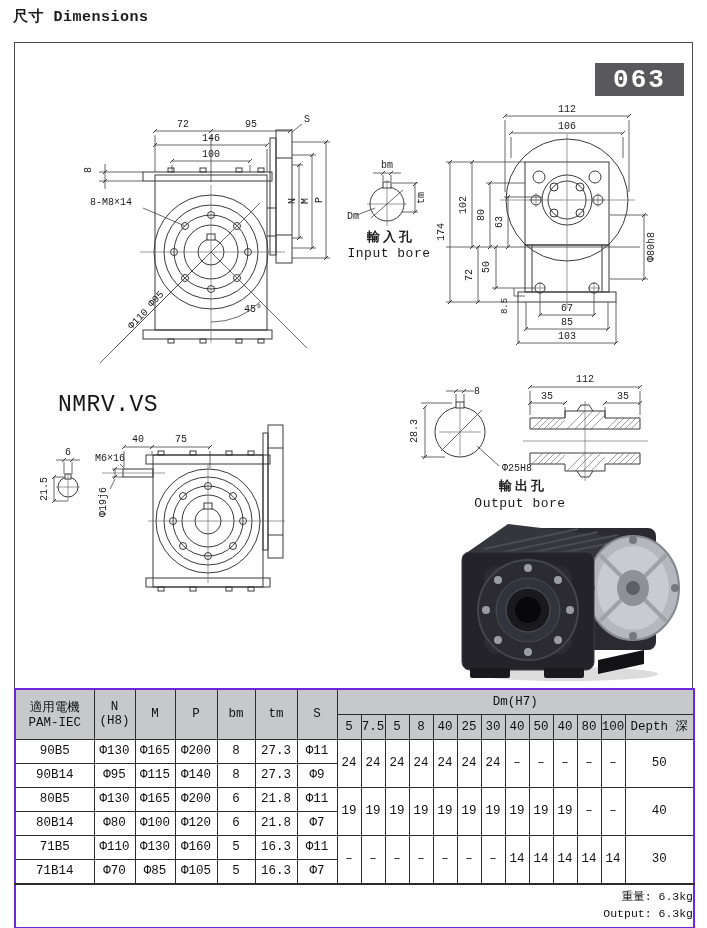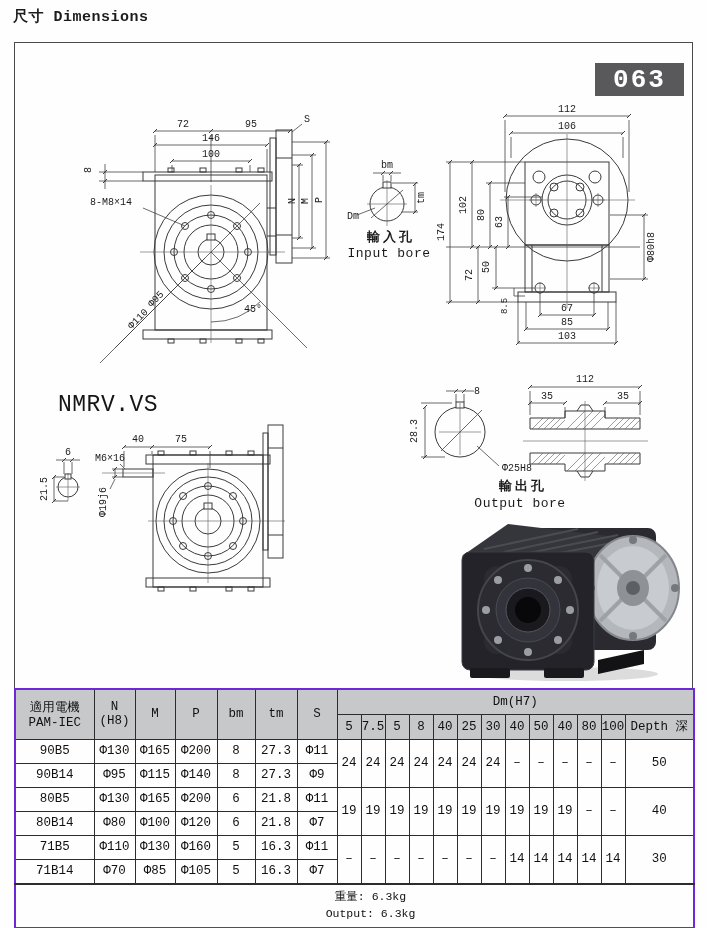--- a/index.html
+++ b/index.html
@@ -25,21 +25,21 @@
   .et{font-size:13px;text-anchor:middle;letter-spacing:.5px;}
   
   #spec{position:absolute;left:14px;top:688px;width:679px;border-collapse:collapse;
         table-layout:fixed;font-size:12px;color:#111;}
   #spec,#spec td,#spec th{border:1px solid #2c2c2c;}
   #spec{border:2px solid #6d28d9;}
   #spec th{background:#c7c8ca;font-weight:400;font-size:12.5px;padding:0;}
   #spec td{text-align:center;padding:0;height:23px;font-size:12.5px;}
   #spec .hd1{height:25px;}
   #spec .hd2{height:25px;font-size:12px;}
-  #spec td.ft{height:42px;text-align:center;padding-left:32px;font-size:11.5px;line-height:1.4;border-top:2px solid #2c2c2c;}
+  #spec td.ft{height:42px;text-align:right;padding-left:32px;font-size:11.5px;line-height:1.4;border-top:2px solid #2c2c2c;}
 </style>
 </head>
 <body>
 
 <div id="page">
 
   <div class="abs" id="page-title">尺寸 Dimensions</div>
 
   <div class="abs" id="panel"></div>
 

